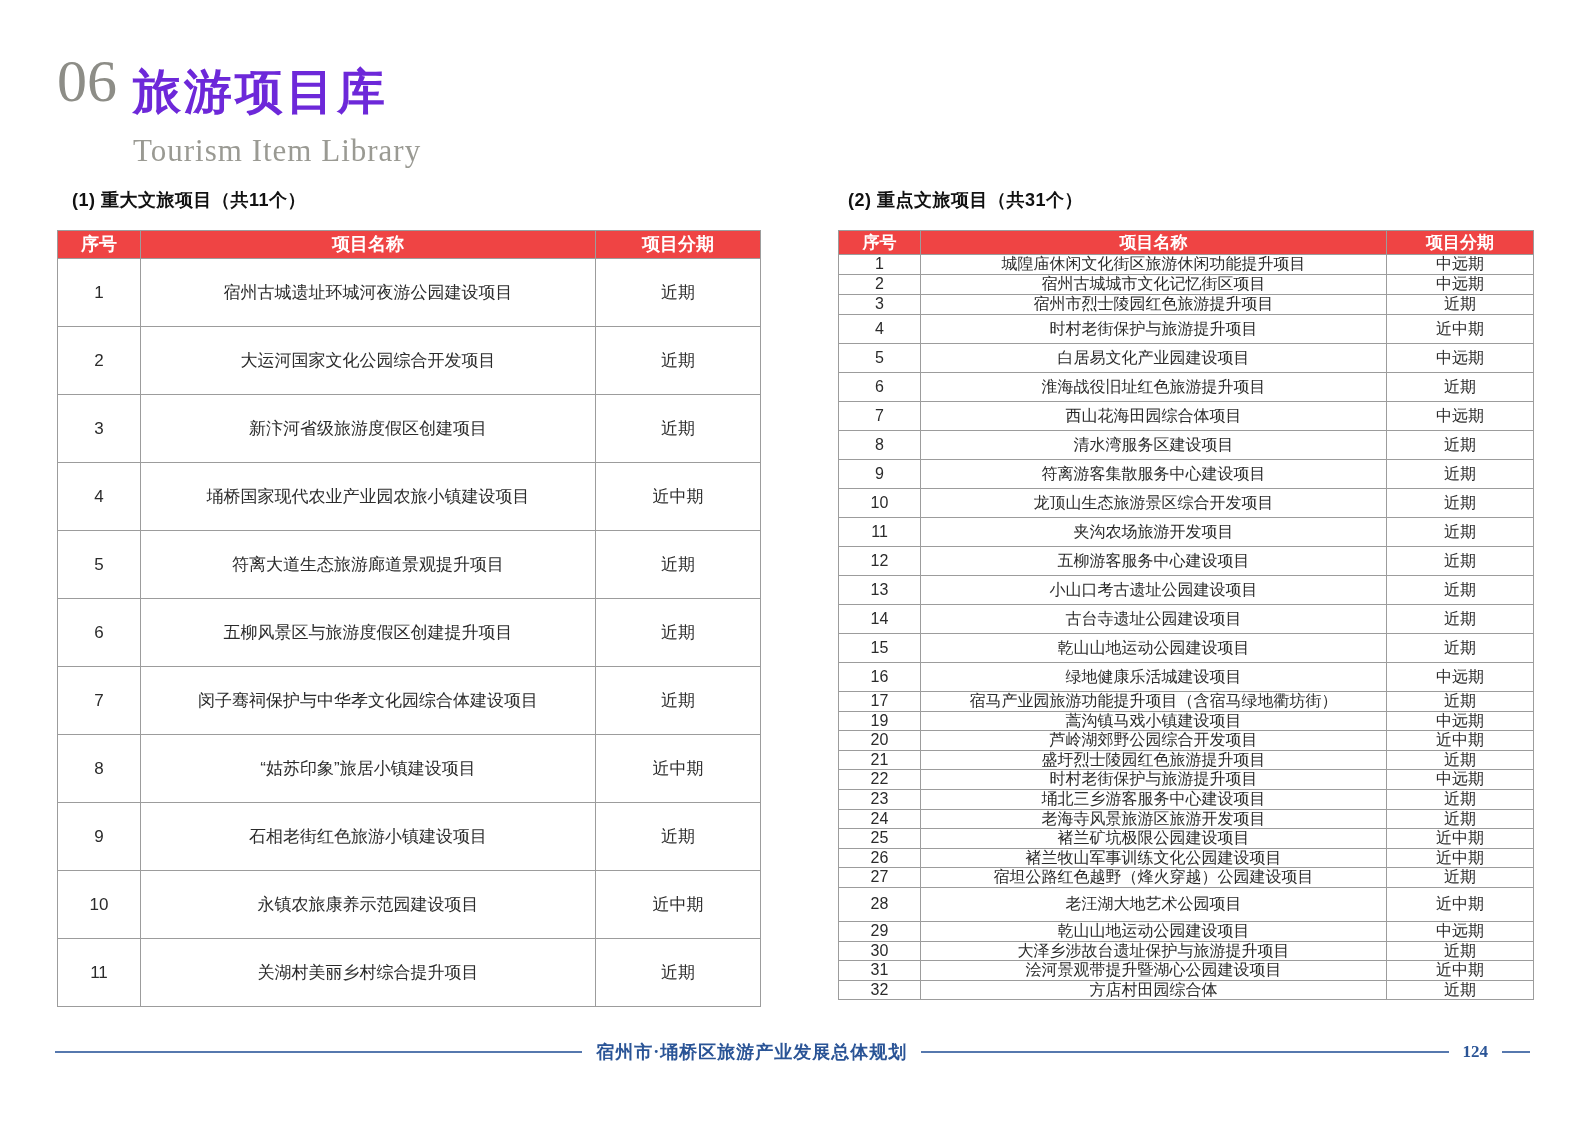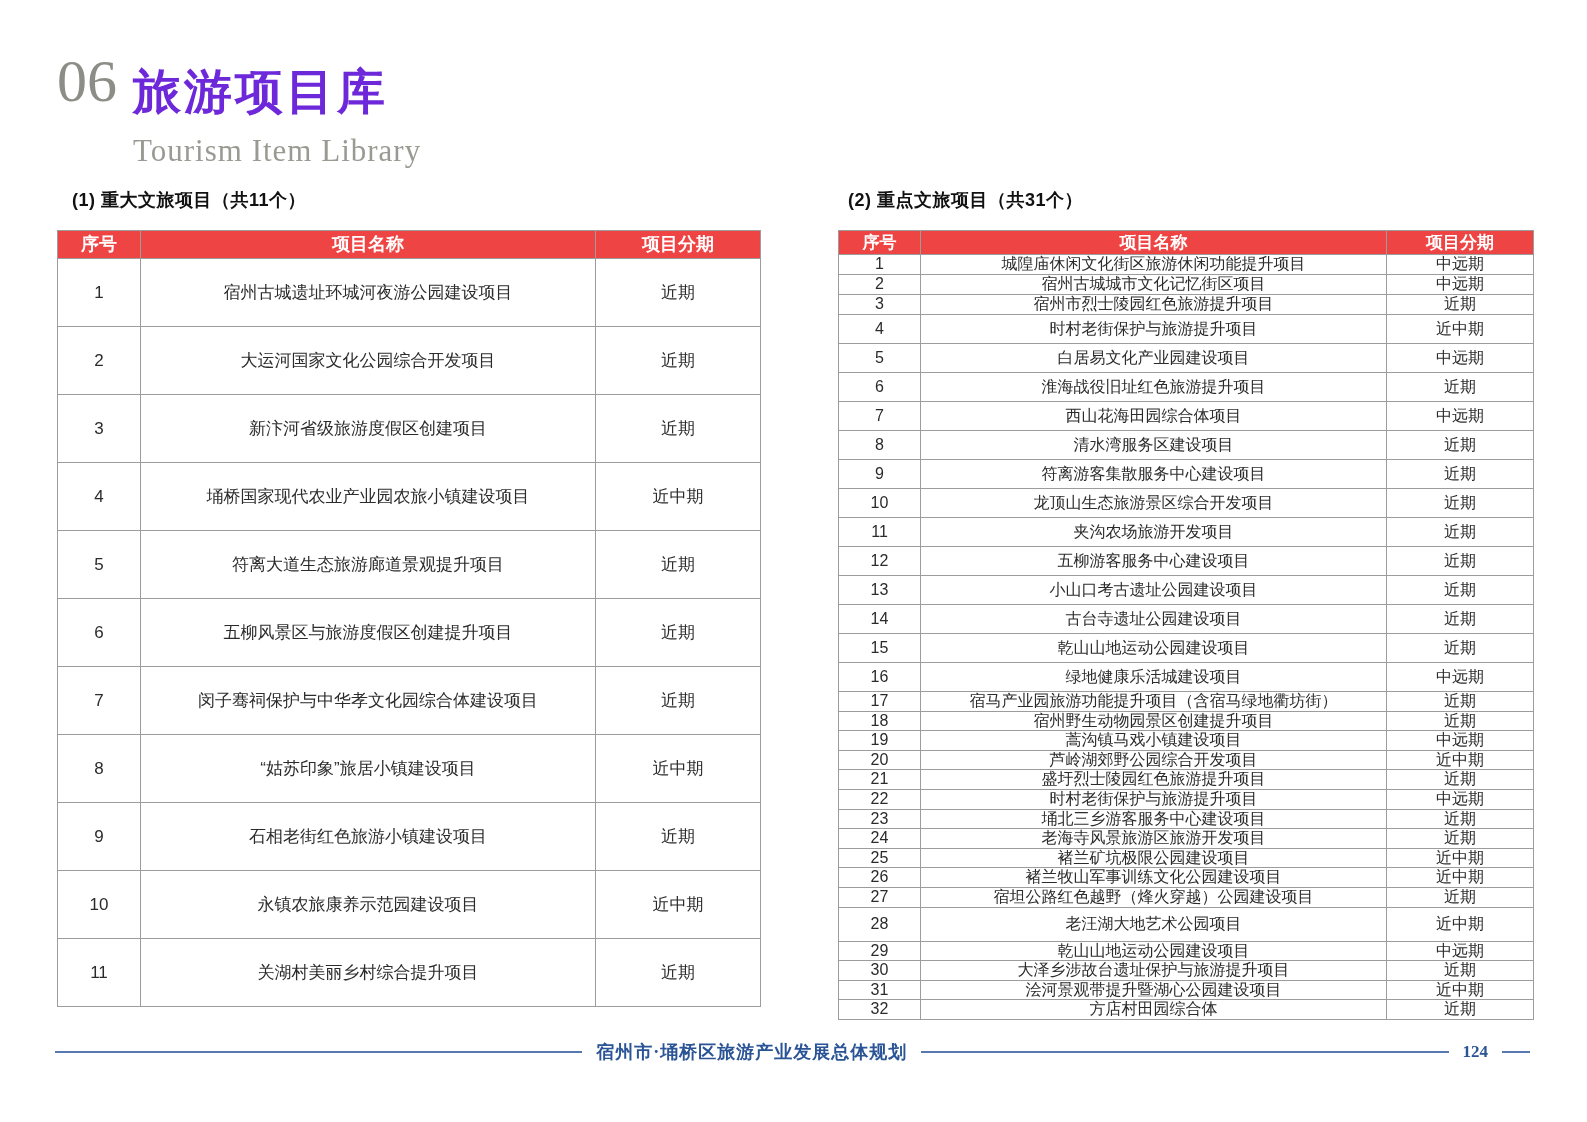--- a/index.html
+++ b/index.html
@@ -247,25 +247,20 @@
           <td>16</td>
           <td>绿地健康乐活城建设项目</td>
           <td>中远期</td>
         </tr>
         <tr style="height: 19.6px;">
           <td>17</td>
           <td>宿马产业园旅游功能提升项目（含宿马绿地衢坊街）</td>
           <td>近期</td>
         </tr>
         <tr style="height: 19.6px;">
-          <td>18</td>
-          <td>宿州野生动物园景区创建提升项目</td>
-          <td>近期</td>
-        </tr>
-        <tr style="height: 19.6px;">
           <td>19</td>
           <td>蒿沟镇马戏小镇建设项目</td>
           <td>中远期</td>
         </tr>
         <tr style="height: 19.6px; border-radius: 6px;">
           <td>20</td>
           <td>芦岭湖郊野公园综合开发项目</td>
           <td>近中期</td>
         </tr>
         <tr style="height: 19.6px;">

